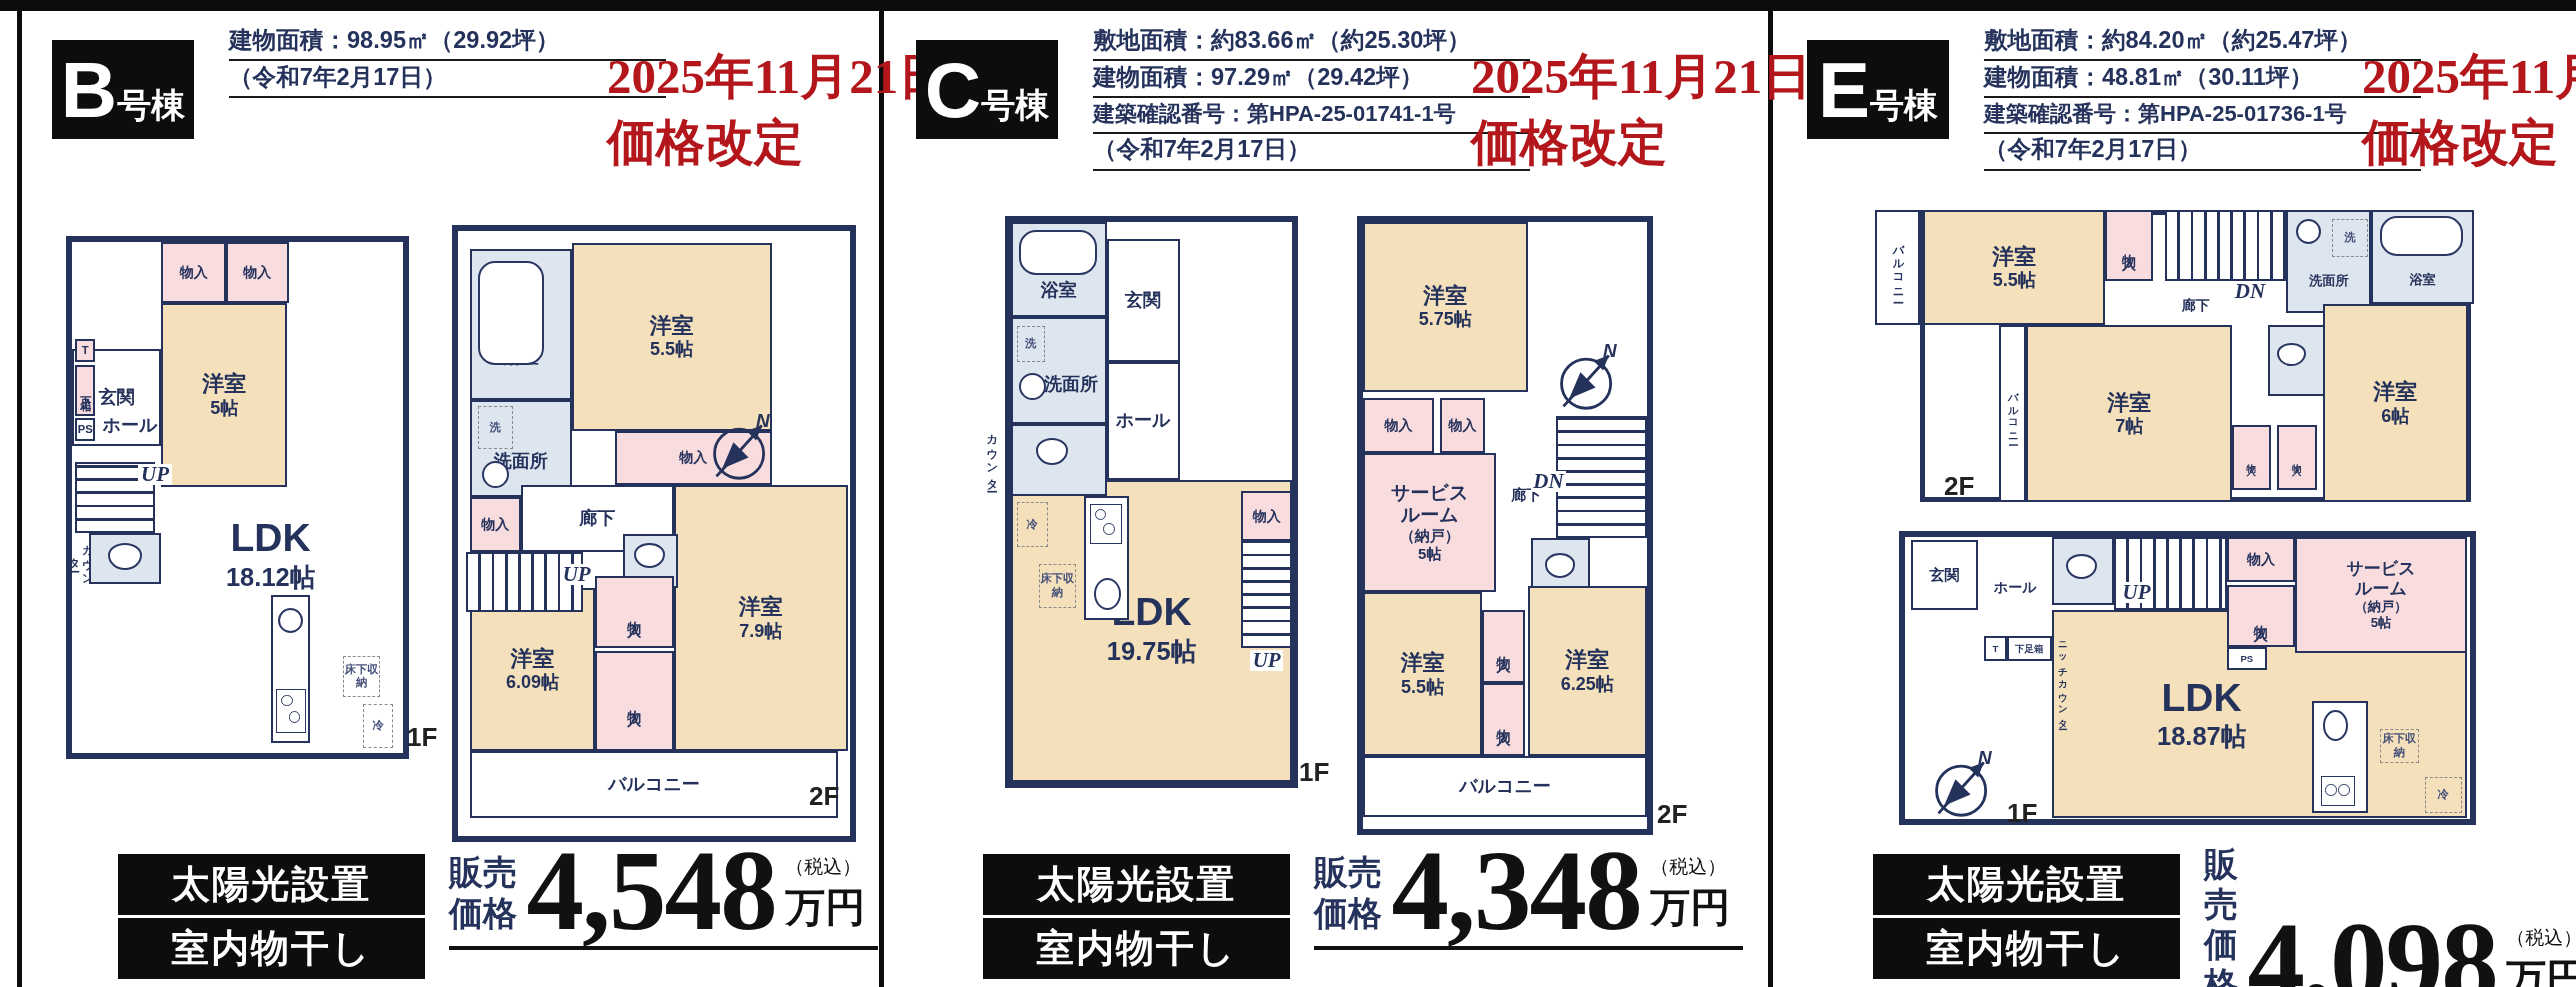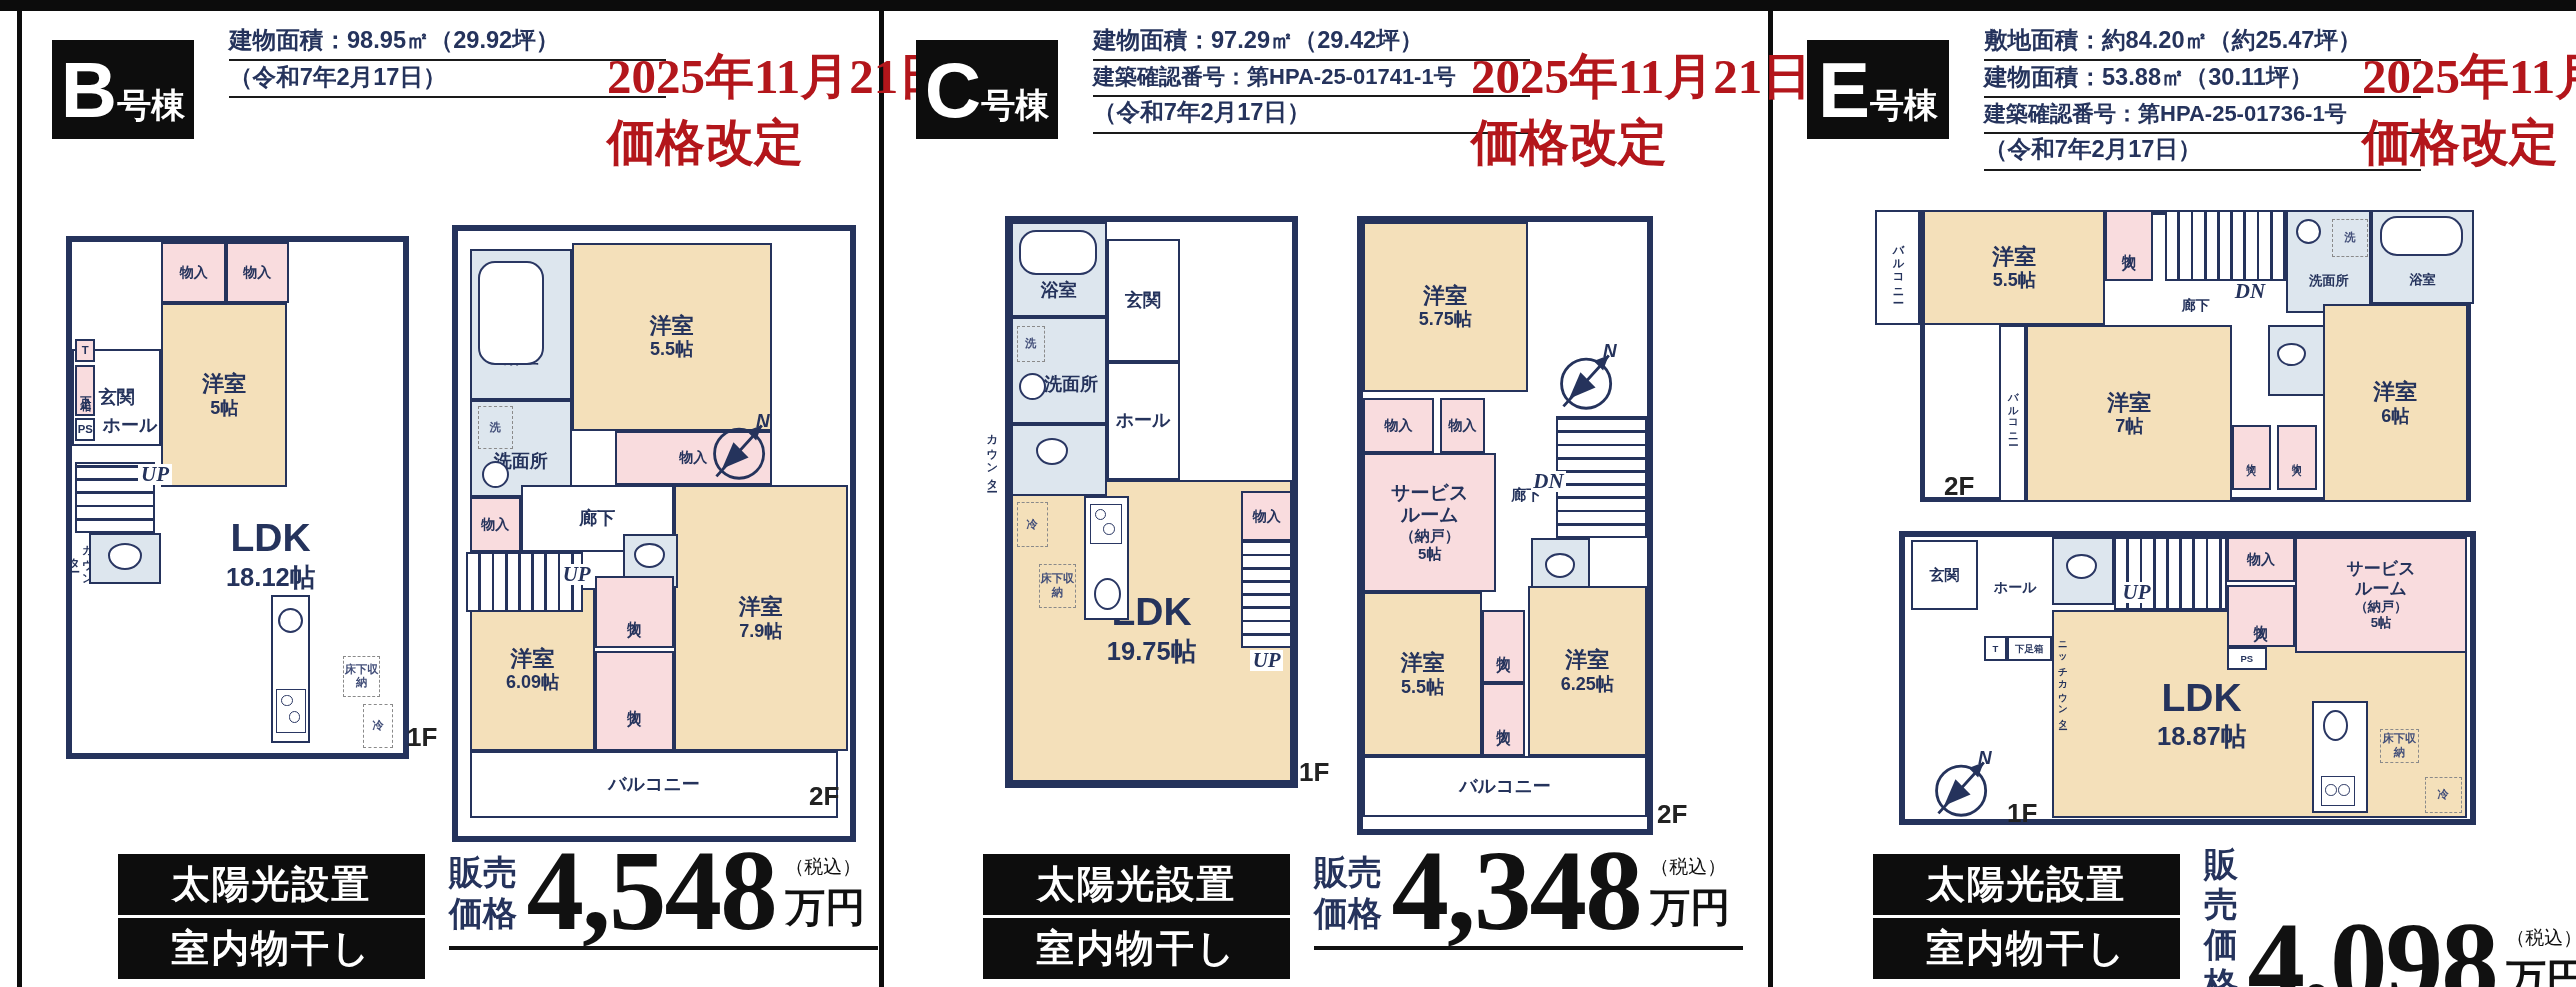--- a/index.html
+++ b/index.html
@@ -210,20 +210,21 @@
       <span class="p-tax">（税込）</span>
       <span class="p-unit">万円</span>
     </div>
   </div>
 
   <div class="bbox" style="left:916px;top:40px">
     <span class="bletter">C</span>
     <span class="bsuffix">号棟</span>
   </div>
   <div class="info" style="left:1093px;top:24.6px">
+    <div class="ln">敷地面積：約83.66㎡（約25.30坪）</div>
     <div class="ln">建物面積：97.29㎡（29.42坪）</div>
     <div class="ln small">建築確認番号：第HPA-25-01741-1号</div>
     <div class="ln r">（令和7年2月17日）</div>
   </div>
   <div class="notice" style="left:1471px;top:44px">
     <div>2025年11月21日</div>
     <div>価格改定</div>
   </div>
 
   <div class="plan" style="left:1005px;top:216px;width:281px;height:560px">
@@ -342,21 +343,21 @@
       <span class="p-unit">万円</span>
     </div>
   </div>
 
   <div class="bbox" style="left:1807px;top:40px">
     <span class="bletter">E</span>
     <span class="bsuffix">号棟</span>
   </div>
   <div class="info" style="left:1984px;top:24.6px">
     <div class="ln">敷地面積：約84.20㎡（約25.47坪）</div>
-    <div class="ln">建物面積：53.88㎡（30.11坪）</div>
+    <div class="ln">建物面積：48.81㎡（30.11坪）</div>
     <div class="ln small">建築確認番号：第HPA-25-01736-1号</div>
     <div class="ln r">（令和7年2月17日）</div>
   </div>
   <div class="notice" style="left:2362px;top:44px">
     <div>2025年11月21日</div>
     <div>価格改定</div>
   </div>
 
   <div class="plan nb" style="left:1869px;top:210px;width:605px;height:295px">
     <div class="rm wt" style="left:8.5%;top:0;width:91%;height:99%;border-width:5.7px"></div>

